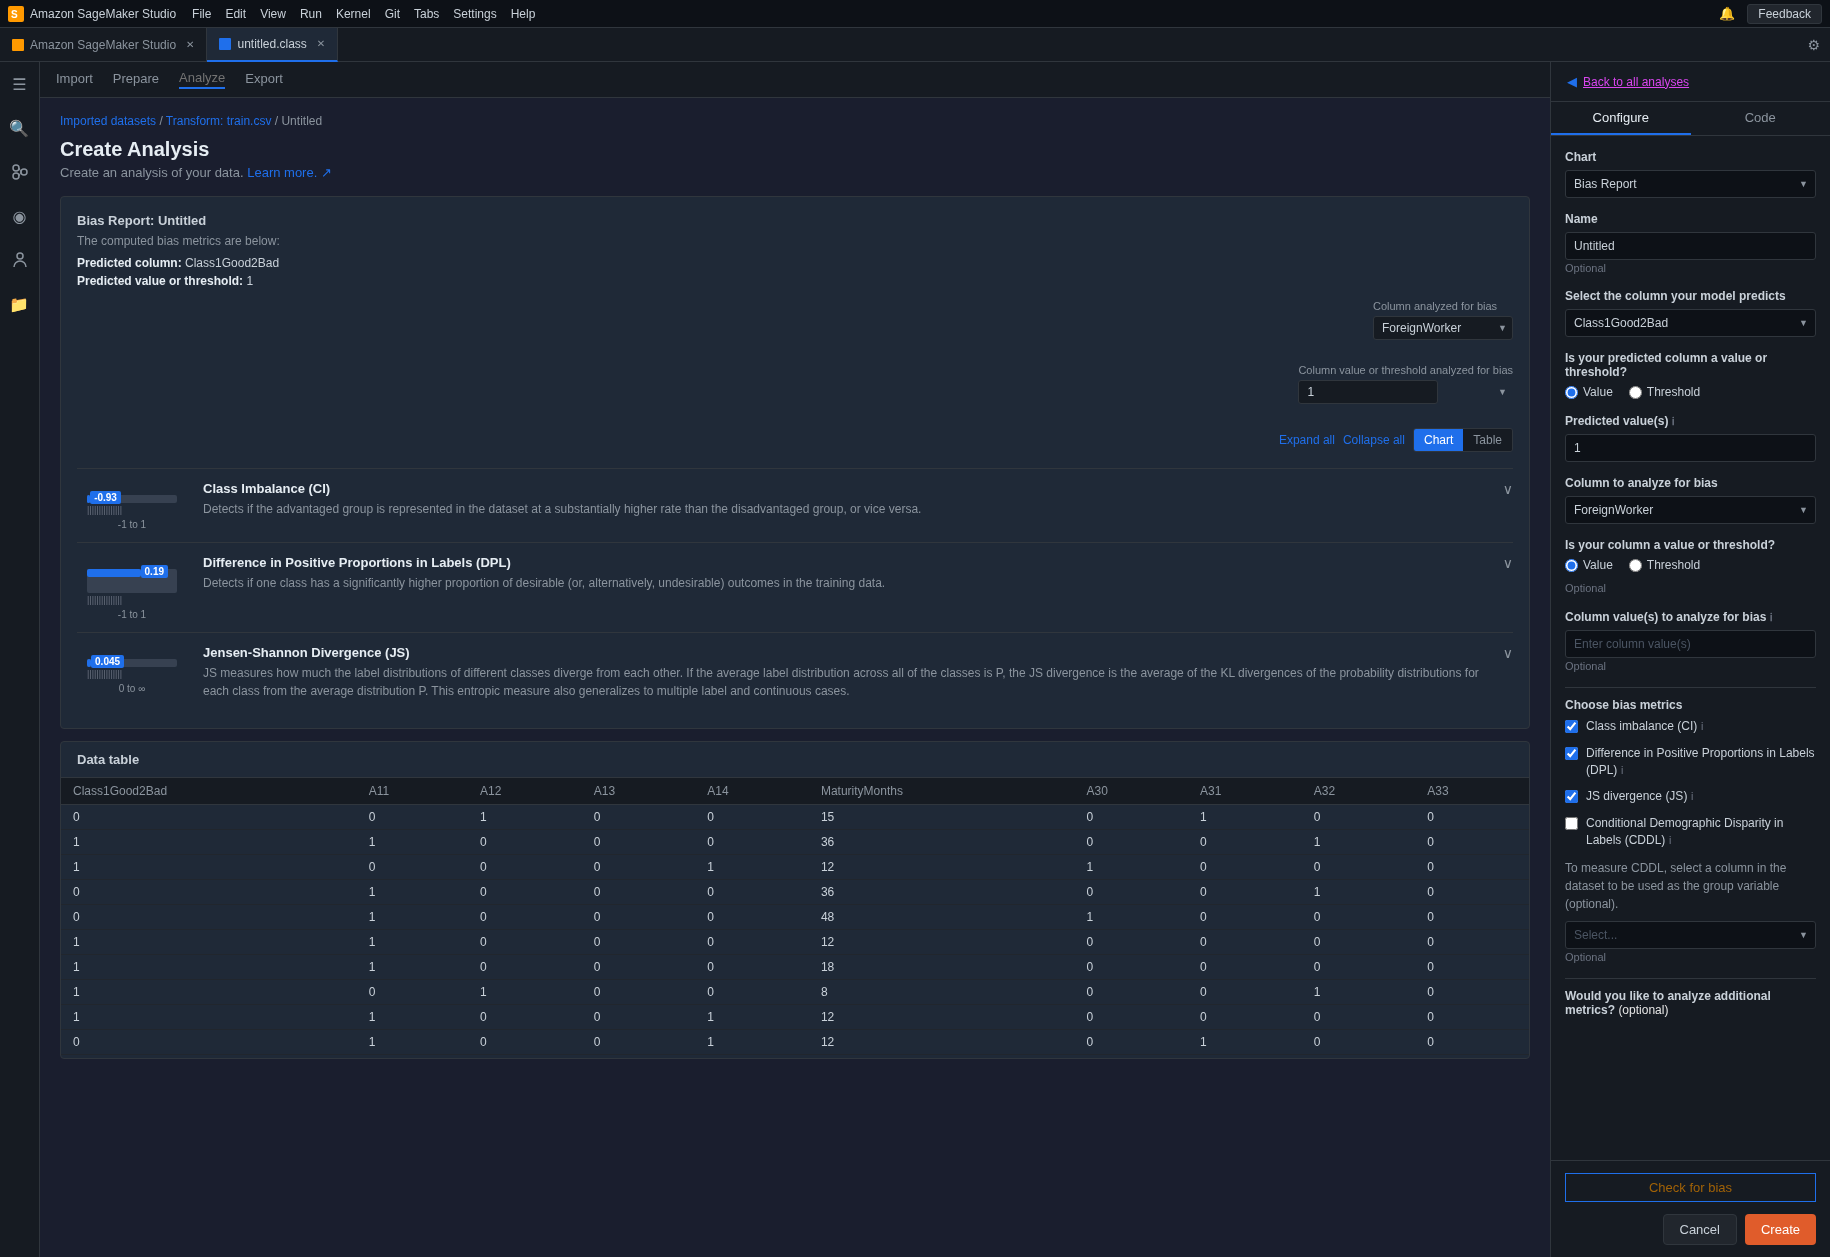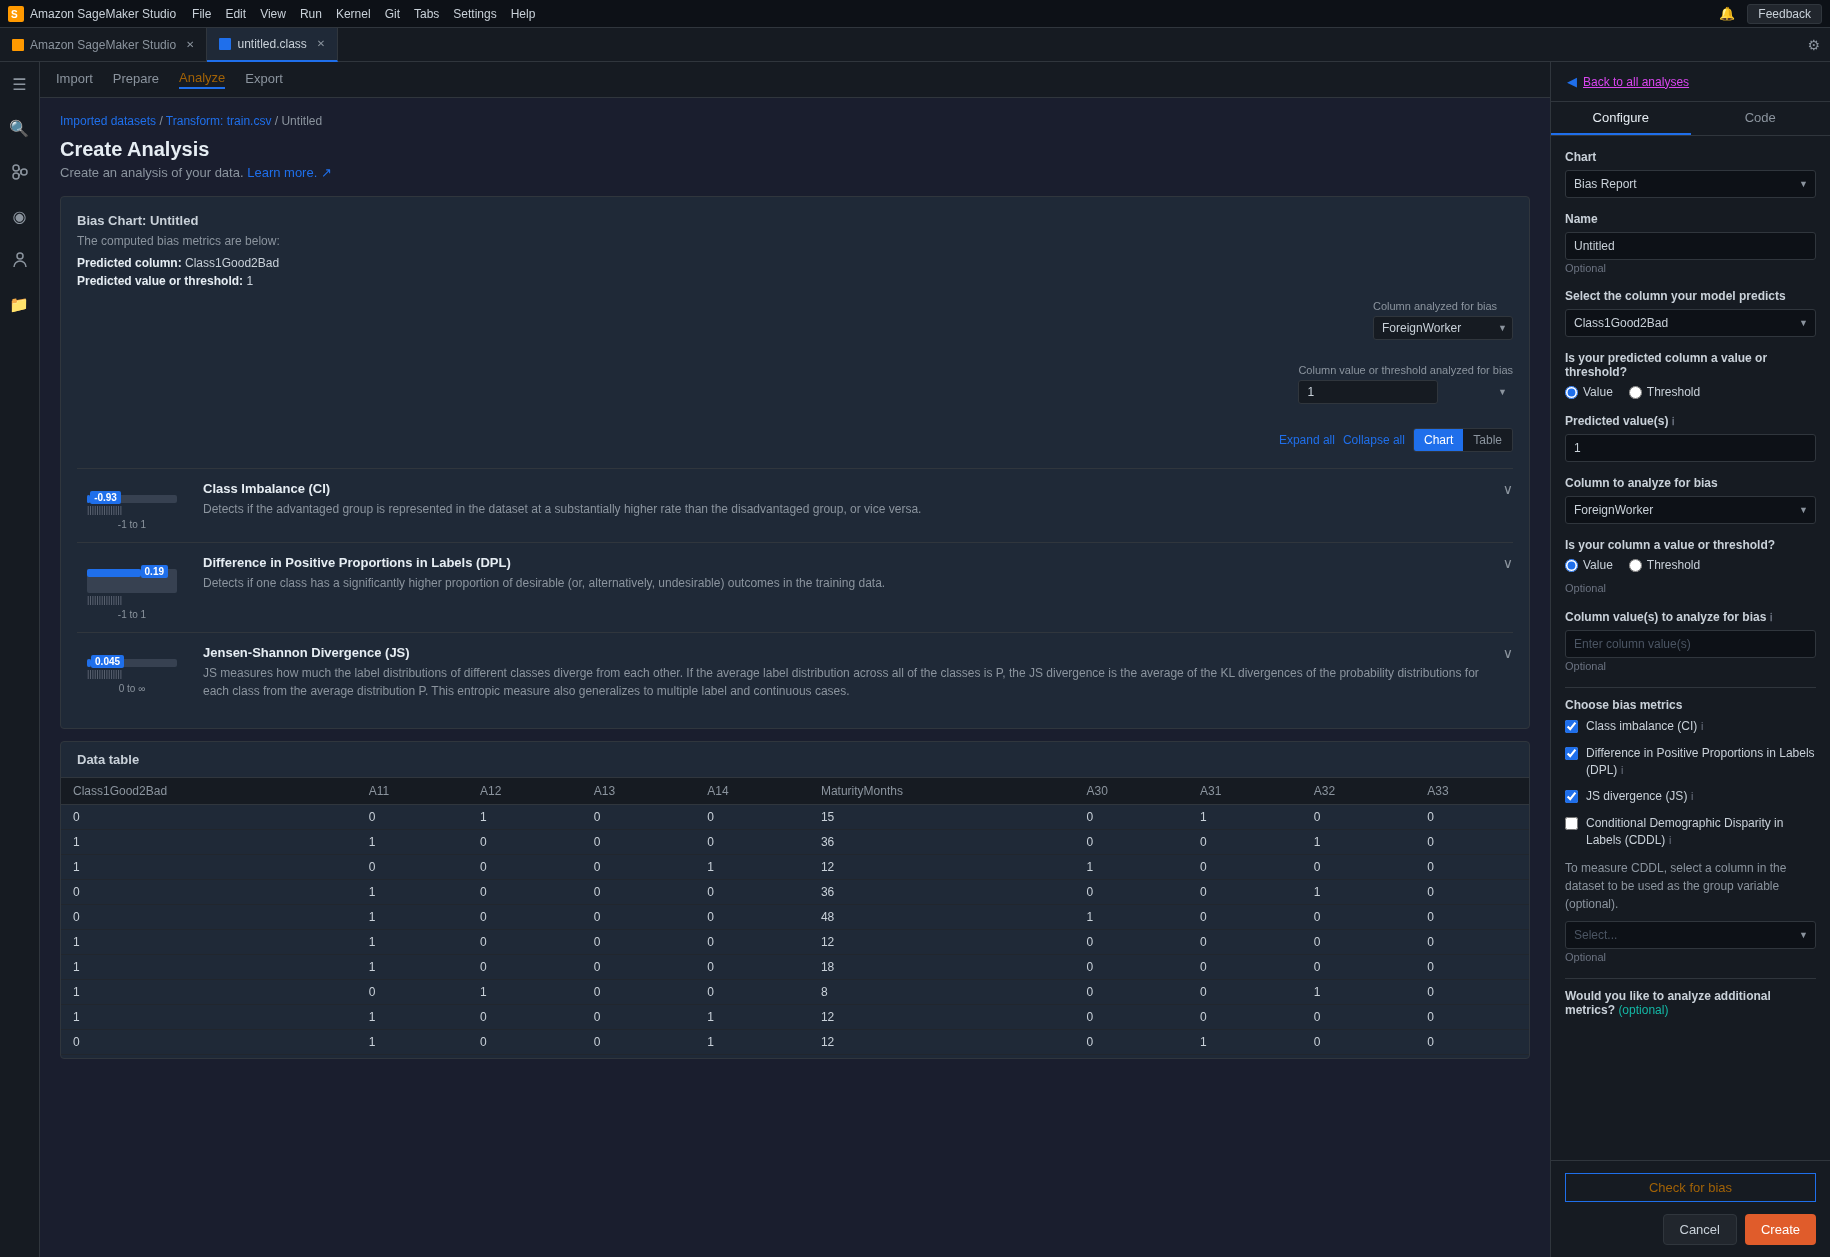--- a/index.html
+++ b/index.html
@@ -26,21 +26,21 @@
     
     .sidebar-icons { width: 40px; background: #161b22; border-right: 1px solid #30363d; display: flex; flex-direction: column; align-items: center; padding-top: 8px; gap: 16px; }
     .sidebar-icon { width: 28px; height: 28px; display: flex; align-items: center; justify-content: center; color: #8b949e; cursor: pointer; border-radius: 4px; font-size: 16px; }
 
     
     .main-content { flex: 1; display: flex; flex-direction: column; overflow: hidden; }
 
     
     .nav-tabs { background: #161b22; height: 36px; display: flex; align-items: center; padding: 0 16px; border-bottom: 1px solid #30363d; gap: 20px; }
     .nav-tab { font-size: 13px; color: #8b949e; cursor: pointer; padding-bottom: 2px; }
-    .nav-tab.active { color: #a16207; border-bottom: 2px solid #1f6feb; }
+    .nav-tab.active { color: #737373; border-bottom: 2px solid #1f6feb; }
 
     
     .content-area { flex: 1; overflow-y: auto; padding: 16px 20px; background: #1a1e2e; }
 
     
     .breadcrumb { font-size: 12px; color: #1f6feb; margin-bottom: 10px; }
     .breadcrumb span { color: #8b949e; }
 
     .page-title { font-size: 20px; font-weight: 600; color: #e6edf3; margin-bottom: 4px; }
     .page-subtitle { font-size: 13px; color: #8b949e; margin-bottom: 16px; }
@@ -226,21 +226,21 @@
         <span style="color:#8b949e;">Untitled</span>
       </div>
 
       <div class="page-title">Create Analysis</div>
       <div class="page-subtitle">
         <span>Create an analysis of your data.</span>
         <a href="#" style="color:#1f6feb;"> <span>Learn more.</span> ↗</a>
       </div>
 
       <div class="analysis-panel">
-        <div class="bias-report-title">Bias Chart: Untitled</div>
+        <div class="bias-report-title">Bias Report: Untitled</div>
         <div class="bias-report-subtitle">The computed bias metrics are below:</div>
         <div class="predicted-info">
           <strong>Predicted column:</strong>
           <span>Class1Good2Bad</span>
         </div>
         <div class="predicted-info">
           <strong>Predicted value or threshold:</strong>
           <span>1</span>
         </div>
 
@@ -629,21 +629,21 @@
           </select>
         </div>
         <span class="optional-label">Optional</span>
       </div>
 
       <hr class="divider">
 
       <div class="form-section">
         <span class="form-label-bold">
           <span>Would you like to analyze additional metrics?</span>
-          <span style="font-weight:400; color:#14b8a6;">(optional)</span>
+          <span style="font-weight:400; color:#e5e5e5;">(optional)</span>
         </span>
       </div>
 
     </div>
 
     <div class="right-panel-footer">
       <div style="margin-bottom:4px;">
         <button class="btn-outline" style="width:100%;">Check for bias</button>
       </div>
       <div class="footer-buttons">

